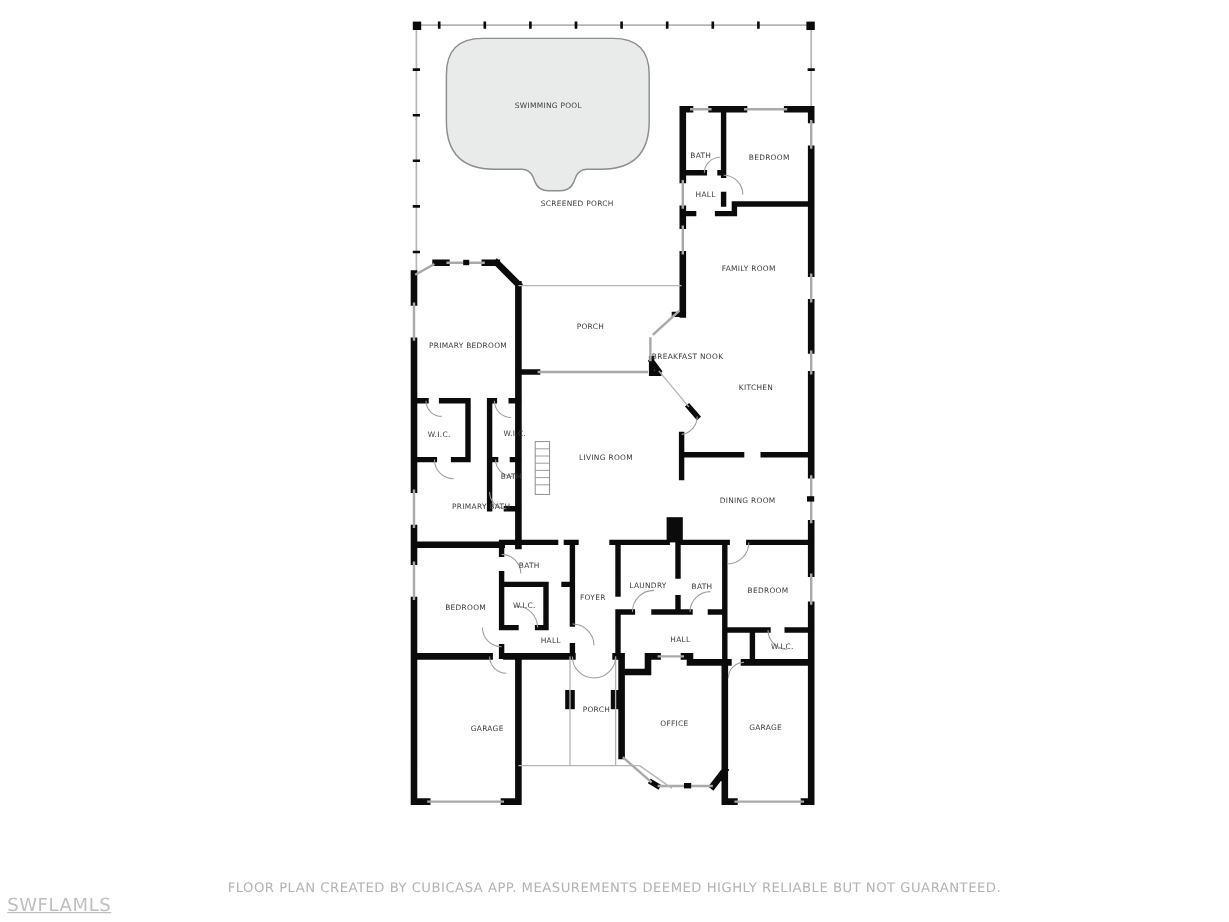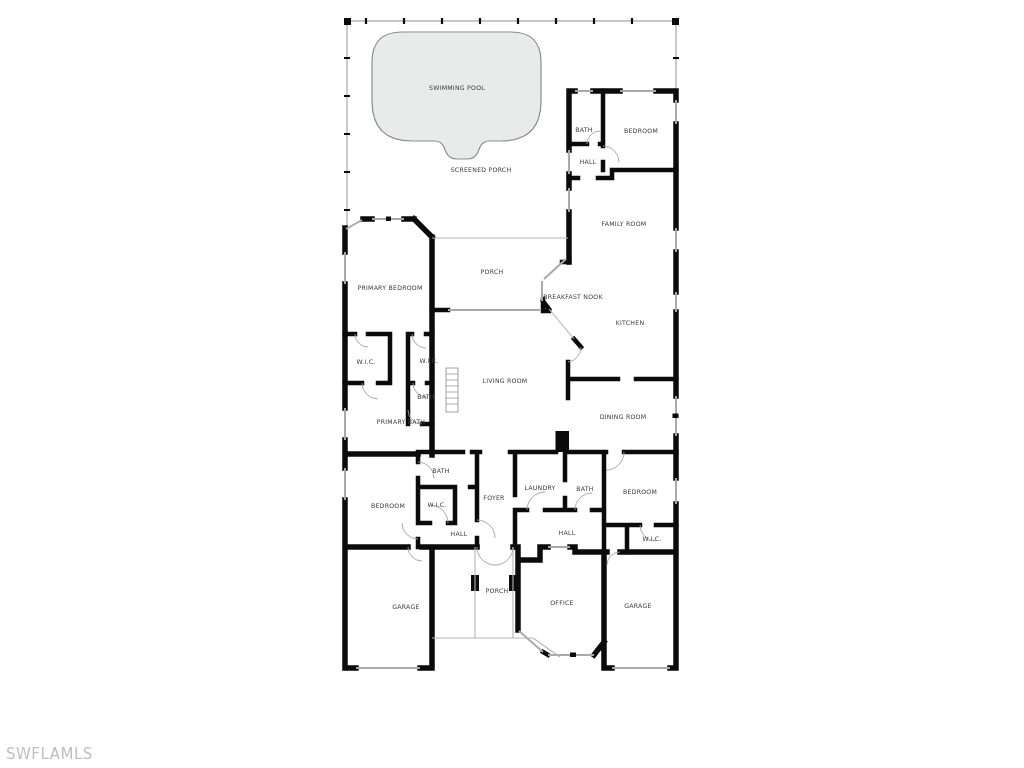--- a/index.html
+++ b/index.html
@@ -19,21 +19,21 @@
   .arc{stroke:#9e9e9e;stroke-width:.9;fill:none;}
   .blk{fill:var(--wall);}
   .pool{fill:var(--pool-fill);stroke:var(--pool-border);stroke-width:1.2;}
   .hatch-box{fill:#fff;stroke:#8a8a8a;stroke-width:.8;}
   .hatch-ln{stroke:#8a8a8a;stroke-width:.7;fill:none;}
   .rl{text-anchor:middle;font-family:"DejaVu Sans", sans-serif;font-size:6.2px;
       fill:var(--label-text);letter-spacing:.25px;}
   .disclaimer{position:absolute;left:0;right:0;top:733px;text-align:center;
       font-size:11px;letter-spacing:.4px;color:var(--disclaimer-text);}
   .watermark{position:absolute;left:6px;top:745px;font-size:15px;letter-spacing:.5px;
-      color:var(--watermark-text);}
+      color:var(--watermark-text);text-decoration:underline;}
 </style>
 </head>
 <body>
 
 <div id="stage">
   <svg width="1024" height="768" viewBox="0 0 1024 768">
 
     <g>
       <path class="screen-ln" d="M347 21 H676 M347 21 V228 M676 21 V91"></path>
       <path class="tick" d="M366 18 V24 M404 18 V24 M442 18 V24 M480 18 V24 M518 18 V24 M556 18 V24 M594 18 V24 M632 18 V24 M344 58 H350 M344 96 H350 M344 134 H350 M344 172 H350 M344 210 H350 M673 58 H679"></path>
@@ -146,14 +146,15 @@
       <text class="rl" x="459" y="536">HALL</text>
       <text class="rl" x="567" y="535">HALL</text>
       <text class="rl" x="652" y="541">W.I.C.</text>
       <text class="rl" x="406" y="609">GARAGE</text>
       <text class="rl" x="497" y="593">PORCH</text>
       <text class="rl" x="562" y="605">OFFICE</text>
       <text class="rl" x="638" y="608">GARAGE</text>
     </g>
   </svg>
 
+  <div class="disclaimer">FLOOR PLAN CREATED BY CUBICASA APP. MEASUREMENTS DEEMED HIGHLY RELIABLE BUT NOT GUARANTEED.</div>
   <div class="watermark">SWFLAMLS</div>
 </div>
 
 </body></html>

